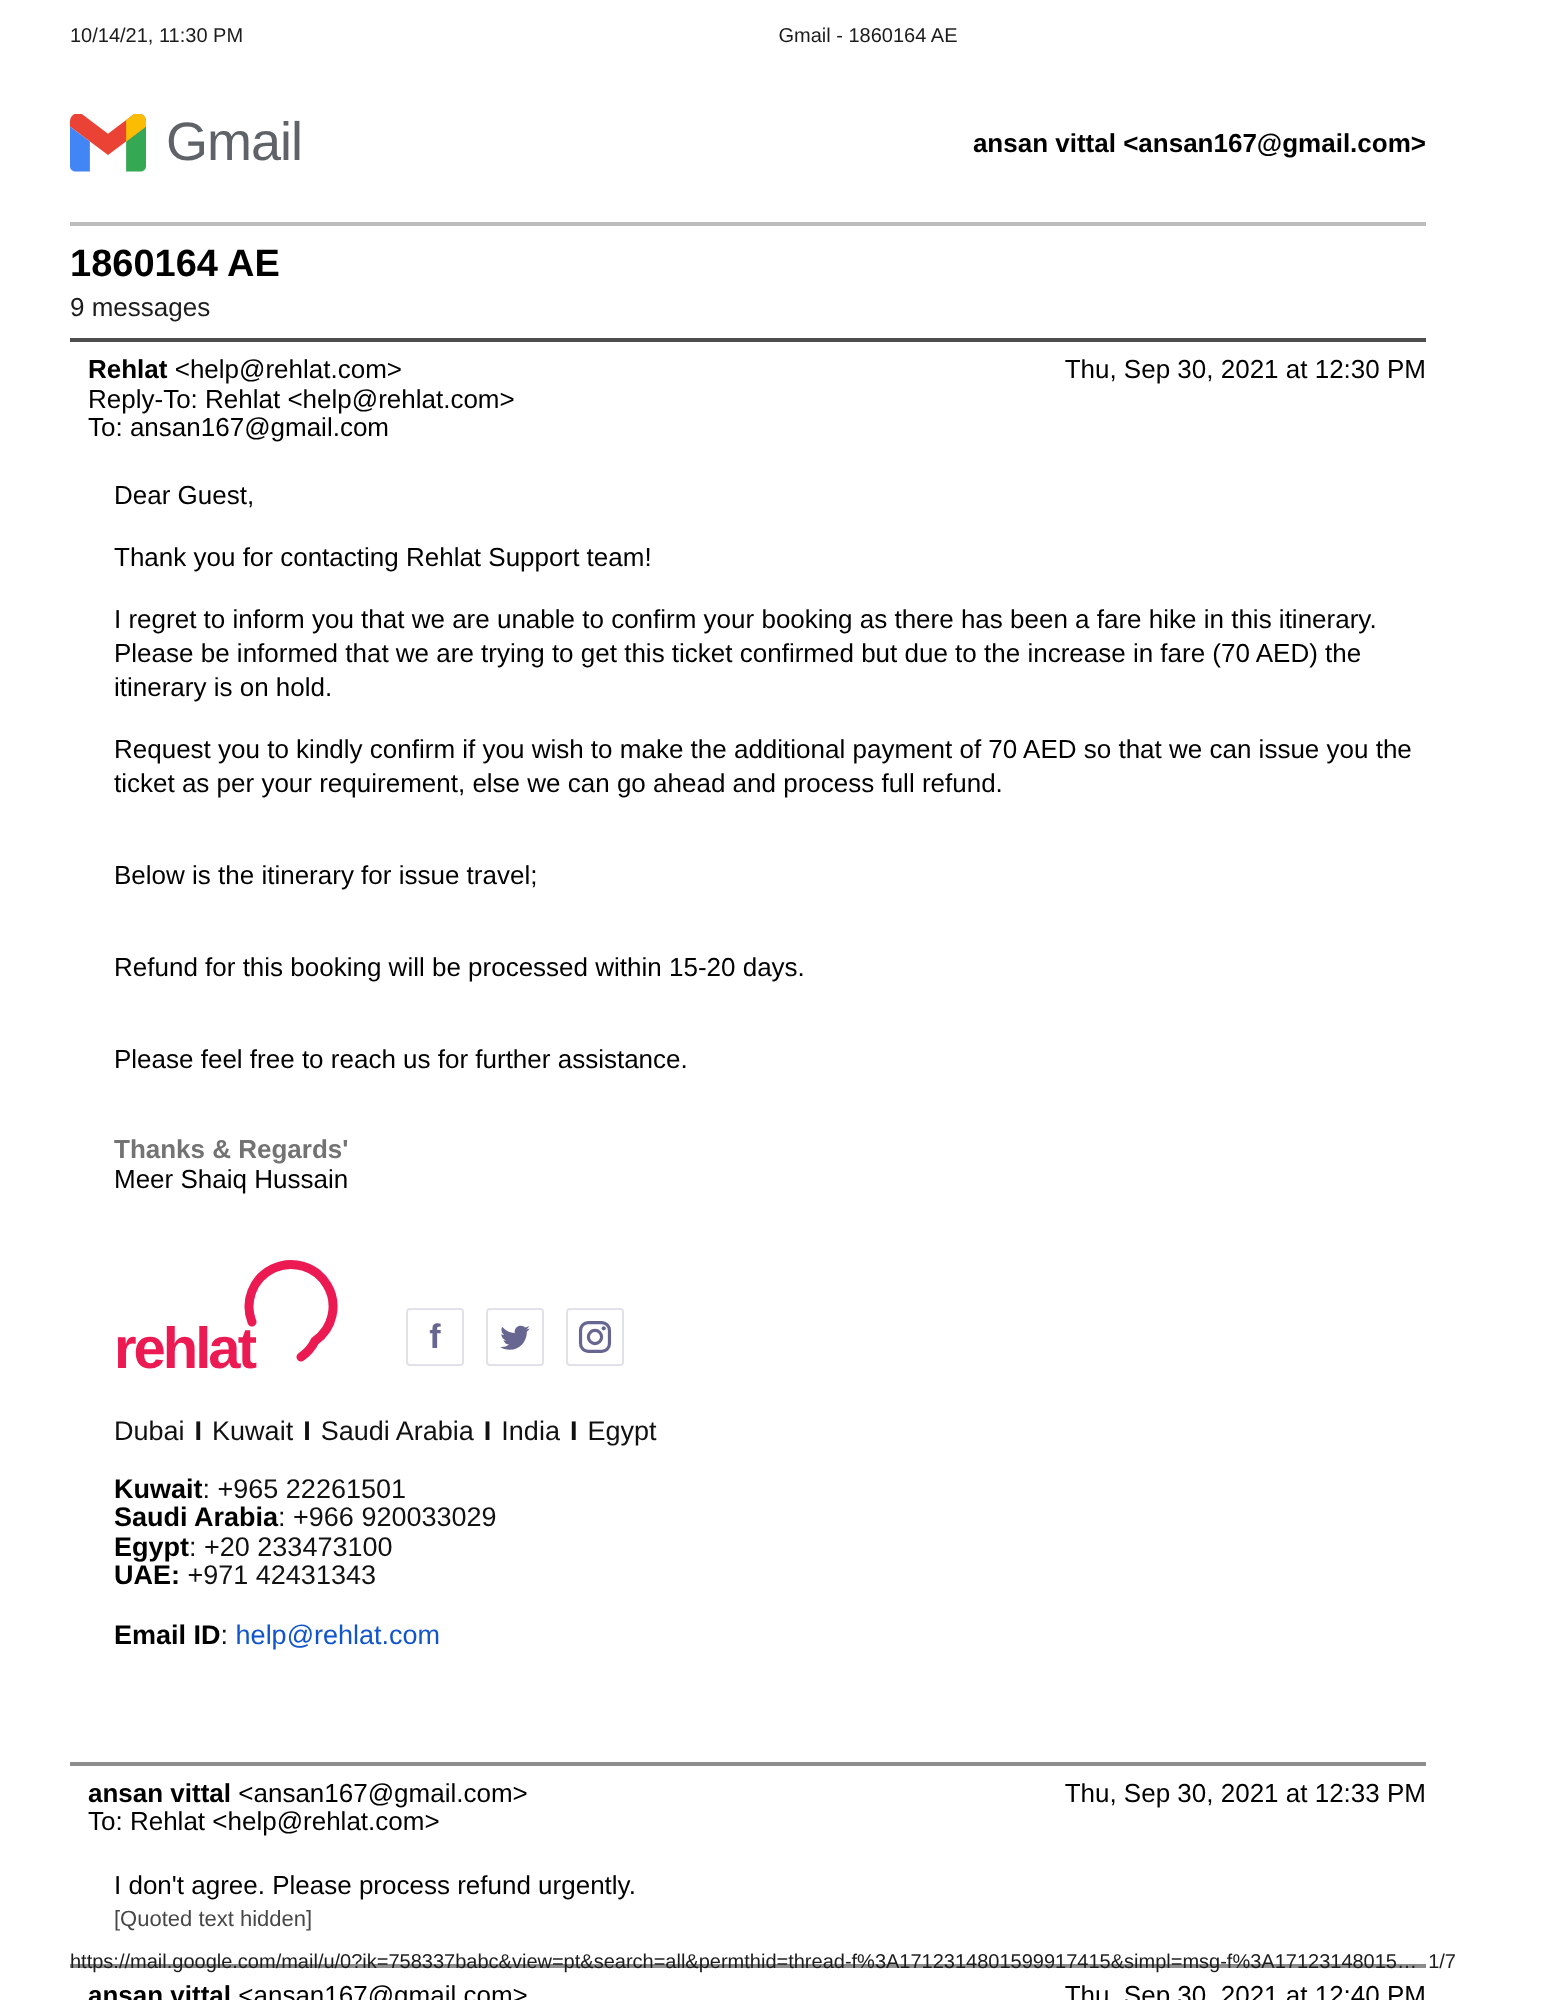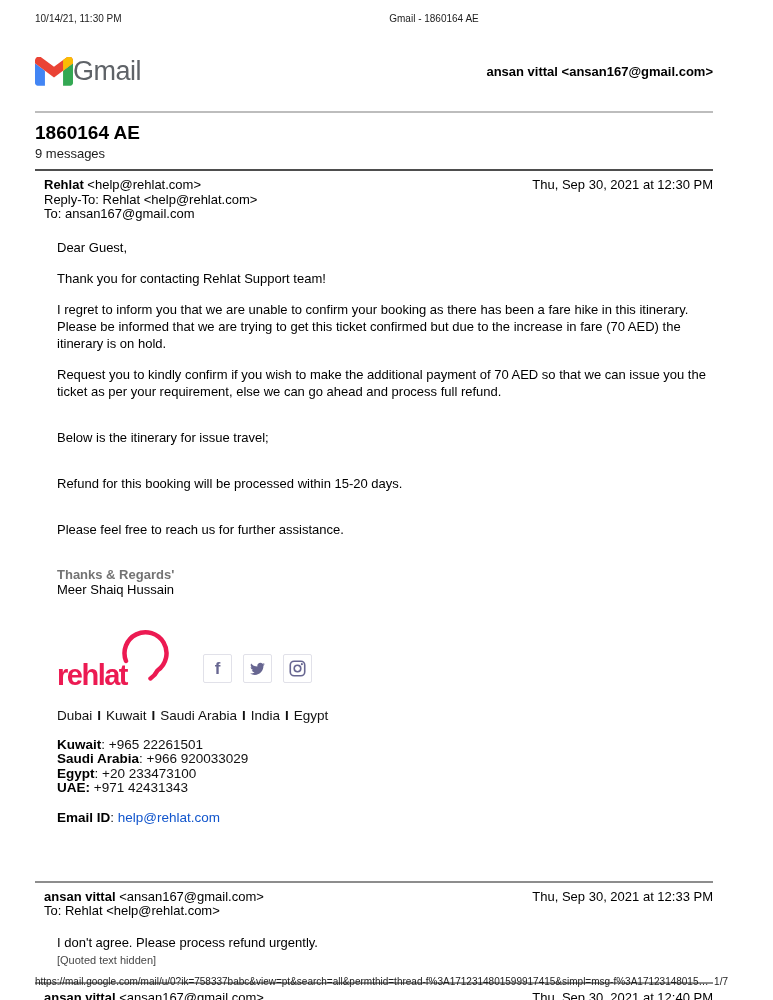--- a/index.html
+++ b/index.html
@@ -8,21 +8,21 @@
     width: 748px; height: 1000px; position: relative; overflow: hidden;
     background: #fff; color: #111;
     font-family: "Liberation Sans", sans-serif;
     padding: 0 35px;
   }
   
   .print-meta { position: relative; padding-top: 13px; height: 26px; font-size: 10px; color: #1c1c1c; }
   .pm-title { position: absolute; top: 13px; left: 50%; transform: translateX(-50%); margin-left: 60px; white-space: nowrap; }
   
   .gmail-row { margin-top: 30px; display: flex; justify-content: space-between; align-items: center; height: 31px; }
-  .gmail-logo { display: flex; align-items: center; gap: 0; }
+  .gmail-logo { display: flex; align-items: center; gap: 10px; }
   .gmail-word { font-size: 27px; color: #5f6368; letter-spacing: -0.5px; line-height: 31px; }
   .account { font-size: 13px; font-weight: 700; color: #000; }
   hr { border: none; margin: 0; }
   .hr-top { border-top: 2px solid #bdbdbd; margin-top: 24px; }
   .subject { font-size: 19px; font-weight: 700; margin-top: 9px; line-height: 21px; color: #000; }
   .msg-count { font-size: 13px; margin-top: 3px; color: #1c1c1c; line-height: 15px; }
   .hr-thread { border-top: 2px solid #4e4e4e; margin-top: 8px; }
   .hr-sep { border-top: 2px solid #8d8d8d; }
   .sep-after-sig { margin-top: 56px; }
   .sep-after-msg2 { margin-top: 16px; }

